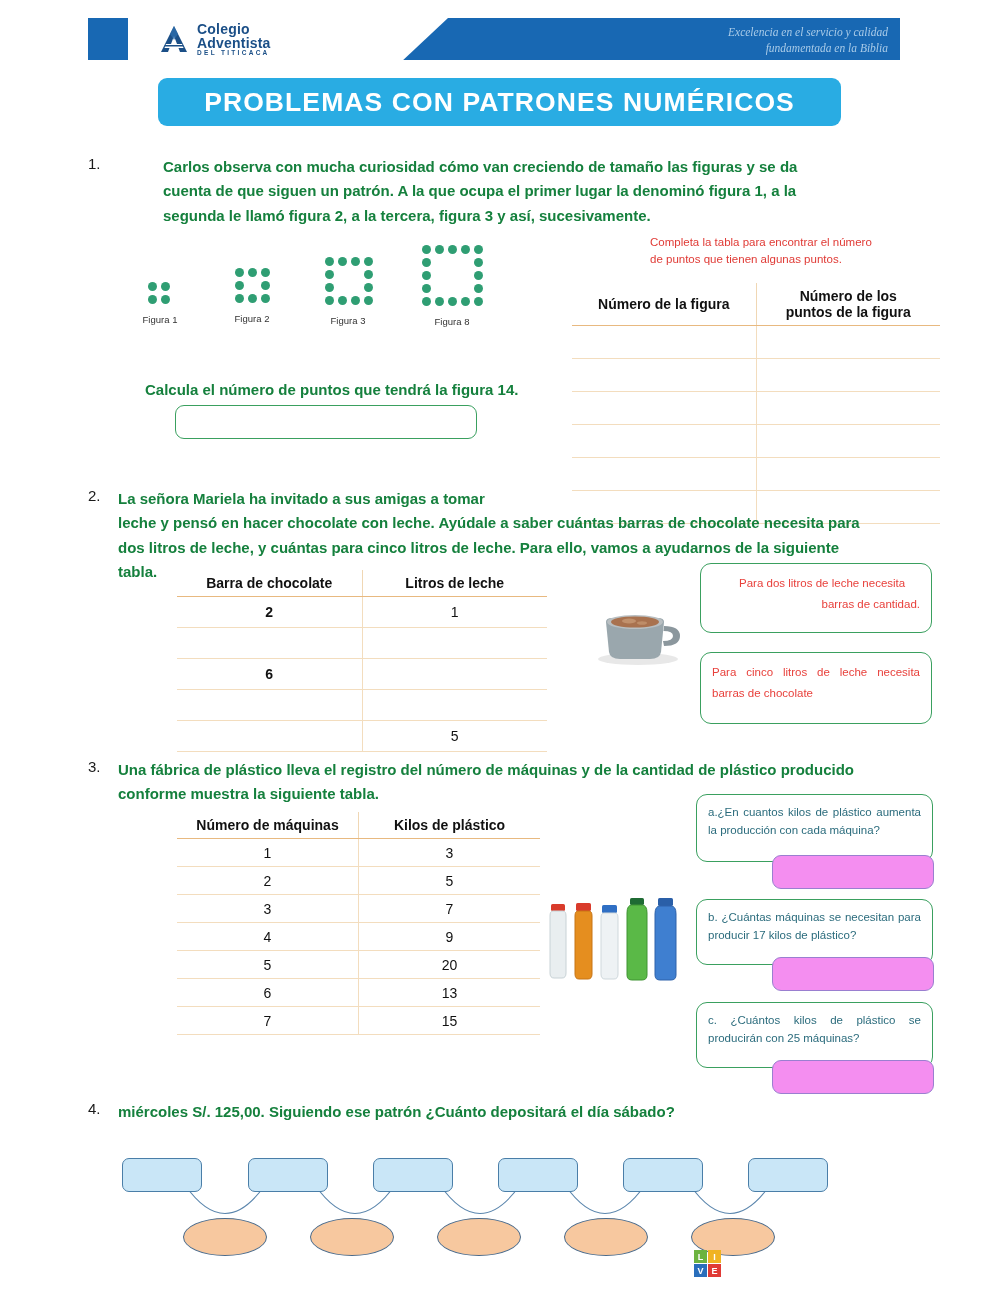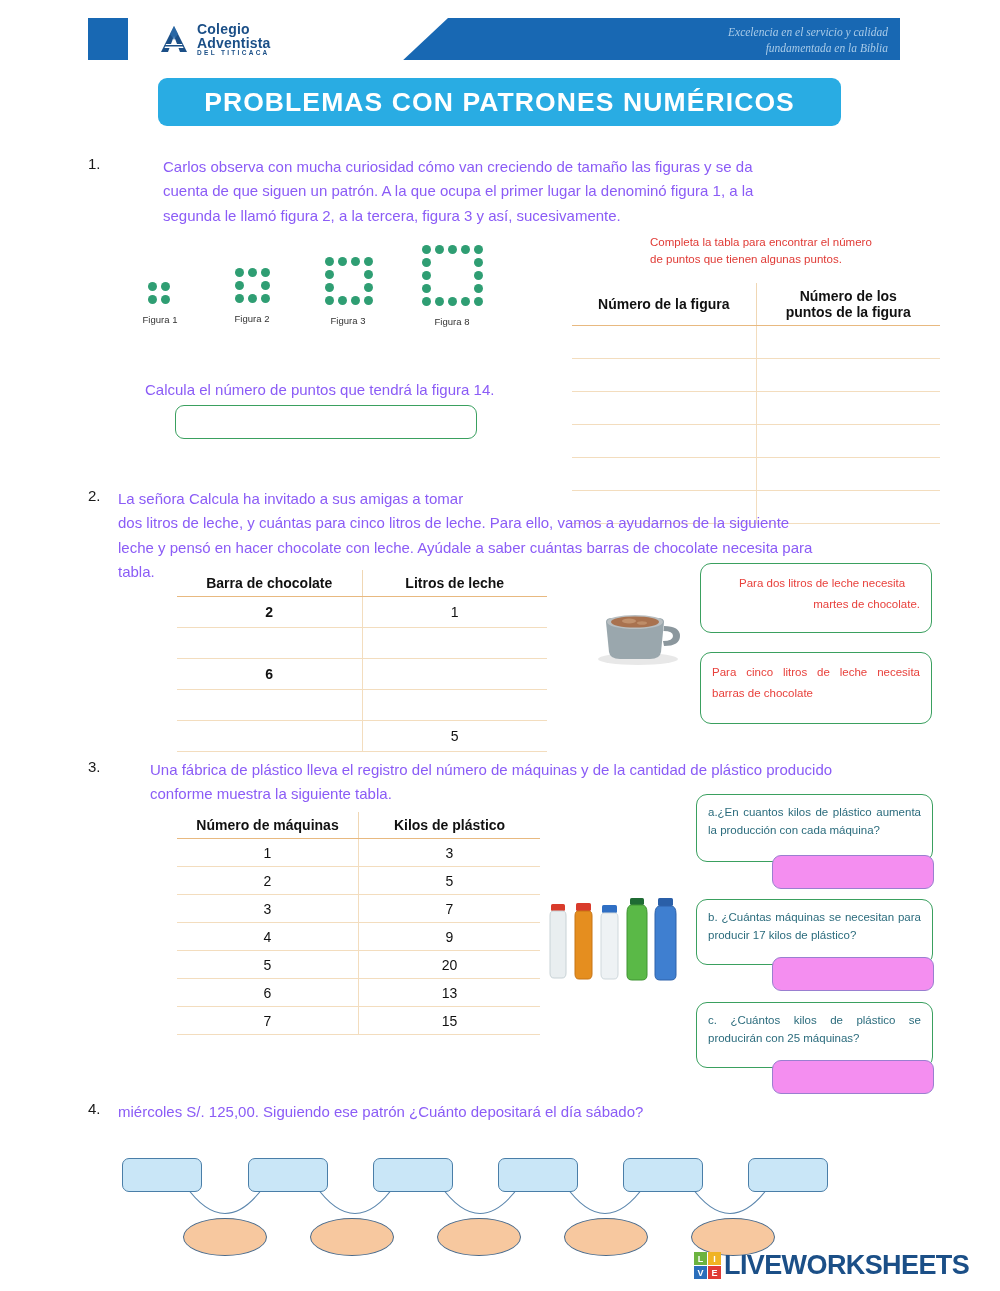--- a/index.html
+++ b/index.html
@@ -82,21 +82,22 @@
   
   .qnum {
     position: absolute;
     font-size: 15px;
     color: #1a1a1a;
   }
   .qtext {
     position: absolute;
     font-size: 15px;
     line-height: 1.62;
-    color: #8b5cf6;
+    color: #15803d;
+    font-weight: bold;
   }
 
   
   .fig-block { position: absolute; }
   .dotgrid { position: relative; }
   .dot {
     position: absolute;
     width: 9px; height: 9px;
     border-radius: 50%;
     background: #2f9e73;
@@ -367,23 +368,23 @@
   </tbody>
 </table>
 
 <div class="qtext" style="left:145px; top:378px;">Calcula el número de puntos que tendrá la figura 14.</div>
 <div class="green-input" style="left:175px; top:405px; width:300px; height:32px;">
   <span style="display:block;padding:7px 10px;font-size:14px;"></span>
 </div>
 
 <div class="qnum" style="left:88px; top:487px;">2.</div>
 <div class="qtext" style="left:118px; top:487px; width:840px;">
-  <div>La señora Calcula ha invitado a sus amigas a tomar</div>
+  <div>La señora Mariela ha invitado a sus amigas a tomar</div>
+  <div>leche y pensó en hacer chocolate con leche. Ayúdale a saber cuántas barras de chocolate necesita para</div>
   <div>dos litros de leche, y cuántas para cinco litros de leche. Para ello, vamos a ayudarnos de la siguiente</div>
-  <div>leche y pensó en hacer chocolate con leche. Ayúdale a saber cuántas barras de chocolate necesita para</div>
   <div>tabla.</div>
 </div>
 
 <table class="wsheet" style="left:177px; top:570px; width:370px;">
   <thead>
     <tr>
       <th style="width:50%;">Barra de chocolate</th>
       <th style="width:50%;">Litros de leche</th>
     </tr>
   </thead>
@@ -417,28 +418,28 @@
     <path d="M18 18 Q18 14 24 14 L70 14 Q76 14 76 18 L73 48 Q72 55 62 55 L32 55 Q22 55 21 48 Z" fill="#9aa7ad"></path>
     <path d="M76 22 Q92 22 92 32 Q92 42 76 42 L75 37 Q85 37 85 32 Q85 27 75.5 27 Z" fill="#8b979d"></path>
     <ellipse cx="47" cy="18" rx="28" ry="7" fill="#b9bfc2"></ellipse>
     <ellipse cx="47" cy="18" rx="24" ry="5.6" fill="#a9724f"></ellipse>
     <ellipse cx="41" cy="17" rx="7" ry="2.4" fill="#c79874" opacity=".8"></ellipse>
     <ellipse cx="54" cy="19" rx="5" ry="1.8" fill="#c79874" opacity=".7"></ellipse>
   </svg>
 </div>
 
 <div class="green-box" style="left:700px; top:563px; width:232px; height:70px;padding-left:27px;">
-  <span class="inner-red"><span>Para dos litros de leche necesita</span><br><span style="display:inline-block;width:100%;text-align:right;">martes de chocolate.</span></span>
+  <span class="inner-red"><span>Para dos litros de leche necesita</span><br><span style="display:inline-block;width:100%;text-align:right;">barras de cantidad.</span></span>
 </div>
 <div class="green-box" style="left:700px; top:652px; width:232px; height:72px;">
   <span class="inner-red">Para cinco litros de leche necesita                barras de chocolate</span>
 </div>
 
 <div class="qnum" style="left:88px; top:758px;">3.</div>
-<div class="qtext" style="left:118px; top:758px; width:840px;margin-left:32px;">
+<div class="qtext" style="left:118px; top:758px; width:840px;">
   <div>Una fábrica de plástico lleva el registro del número de máquinas y de la cantidad de plástico producido</div>
   <div>conforme muestra la siguiente tabla.</div>
 </div>
 
 <table class="wsheet" style="left:177px; top:812px; width:363px;">
   <thead>
     <tr>
       <th style="width:50%;">Número de máquinas</th>
       <th style="width:50%;">Kilos de plástico</th>
     </tr>
@@ -564,14 +565,13 @@
     <span style="display:block;padding:9px;font-size:13px;text-align:center;"></span>
   </div>
 
 <div class="lw-logo">
   <div class="lw-squares">
     <div class="lw-sq" style="background:#6cb33f;">L</div>
     <div class="lw-sq" style="background:#f0b323;">I</div>
     <div class="lw-sq" style="background:#2a6ebb;">V</div>
     <div class="lw-sq" style="background:#e03a35;">E</div>
   </div>
-  <div class="lw-word">LIVEWORKSHEETS</div>
 </div>
 
 </body></html>

